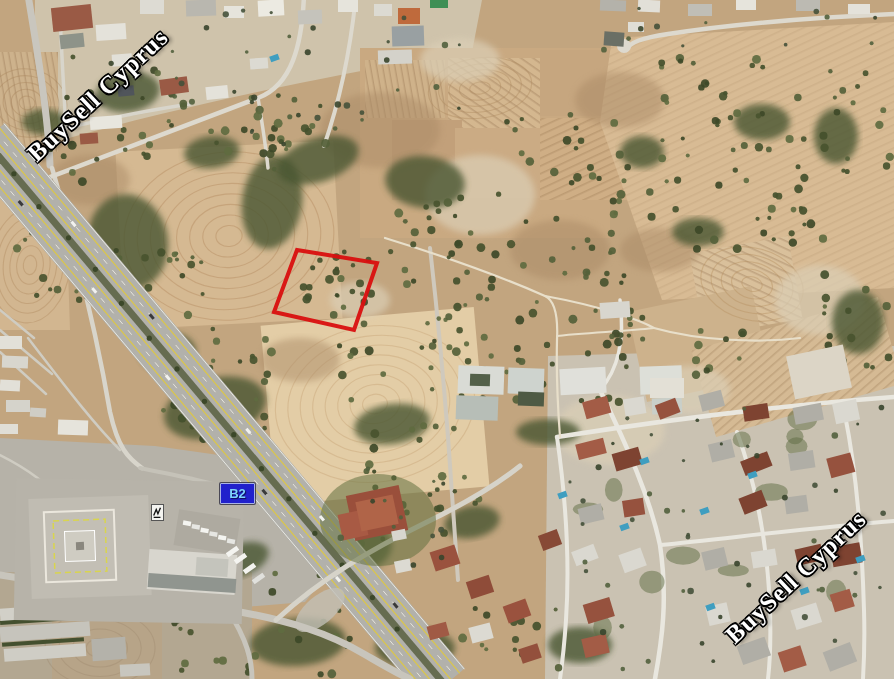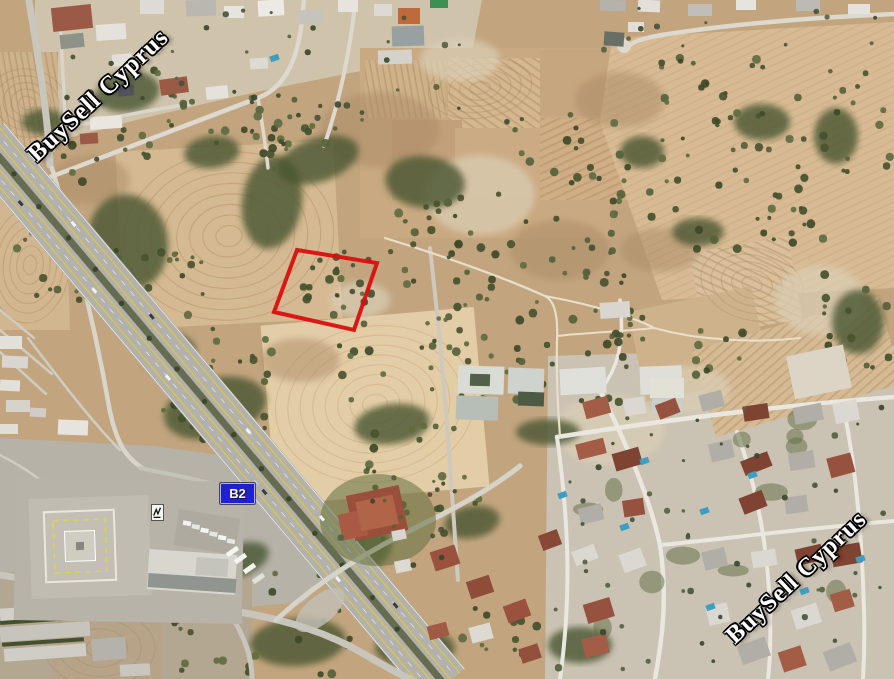--- a/index.html
+++ b/index.html
@@ -952,21 +952,21 @@
         <circle cx="283.5727739818394" cy="144.06336062401533" r="2.3993769886437804" fill="#38452c" opacity="0.9"></circle>
         <circle cx="335.1701252926141" cy="128.44307370763272" r="2.308669348061085" fill="#52603d" opacity="0.9"></circle>
         <circle cx="254.1996341124177" cy="97.4929086798802" r="3.0900097061879936" fill="#38452c" opacity="0.9"></circle>
       </g>
     <polygon id="plot" fill="none" stroke-linejoin="miter" opacity="0.95" points="297,250 377,263 354,330 274,312" stroke="#d90f0f" stroke-width="4"></polygon>
   </svg>
 
   <div class="watermark" id="wm0" style="left: 98px; top: 95px; transform: translate(-50%, -50%) rotate(-43deg); color: rgb(255, 255, 255);">BuySell Cyprus</div>
   <div class="watermark" id="wm1" style="left: 796px; top: 577px; transform: translate(-50%, -50%) rotate(-43deg); color: rgb(255, 255, 255);">BuySell Cyprus</div>
 
-  <div class="road-badge" id="badge" style="left: 220px; top: 483px; width: 33px; height: 19px; background: rgb(33, 33, 204); color: #fef9c3; border: 1px solid rgb(169, 179, 230);">B2</div>
+  <div class="road-badge" id="badge" style="left: 220px; top: 483px; width: 33px; height: 19px; background: rgb(33, 33, 204); color: #7dd3fc; border: 1px solid rgb(169, 179, 230);">B2</div>
 
   <div class="ground-marker">
     <svg viewBox="0 0 13 17" width="11" height="15">
       <polyline points="2,12 5,5 7,10 10,3" fill="none" stroke="#111" stroke-width="1.6"></polyline>
       <rect x="2" y="13.5" width="8" height="1.5" fill="#111"></rect>
     </svg>
   </div>
 </div>
 
 </body></html>

